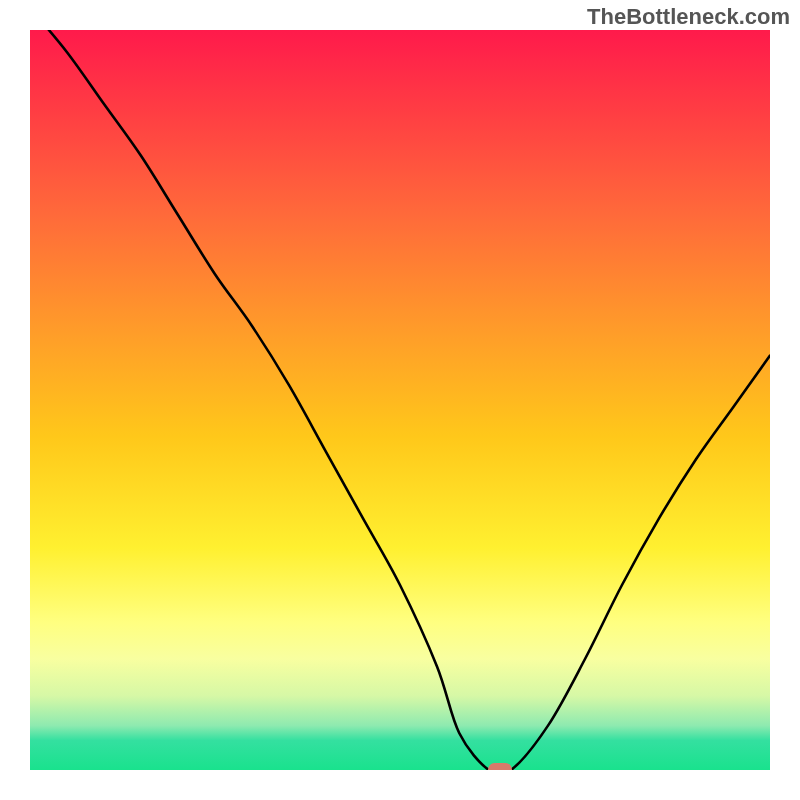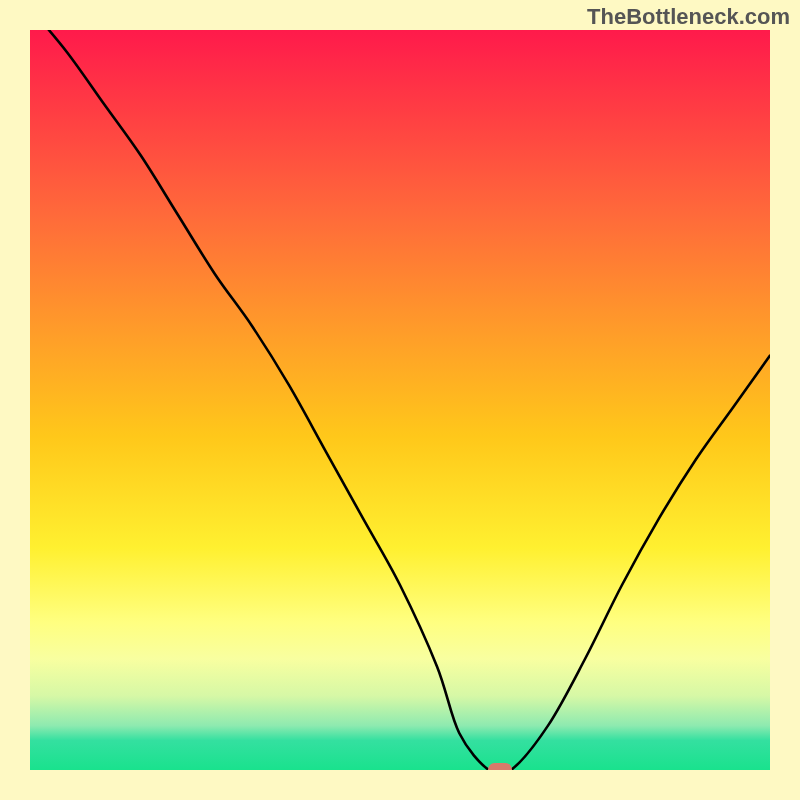--- a/index.html
+++ b/index.html
@@ -8,21 +8,21 @@
     width: 800px;
     height: 800px;
     background: #000;
     overflow: hidden;
     font-family: Arial, Helvetica, sans-serif;
   }
   .frame {
     position: relative;
     width: 800px;
     height: 800px;
-    background: #fef9c3;
+    background: #ffffff;
   }
   .watermark {
     position: absolute;
     top: 4px;
     right: 10px;
     color: #555;
     font-size: 22px;
     font-weight: 600;
     z-index: 10;
     user-select: none;

